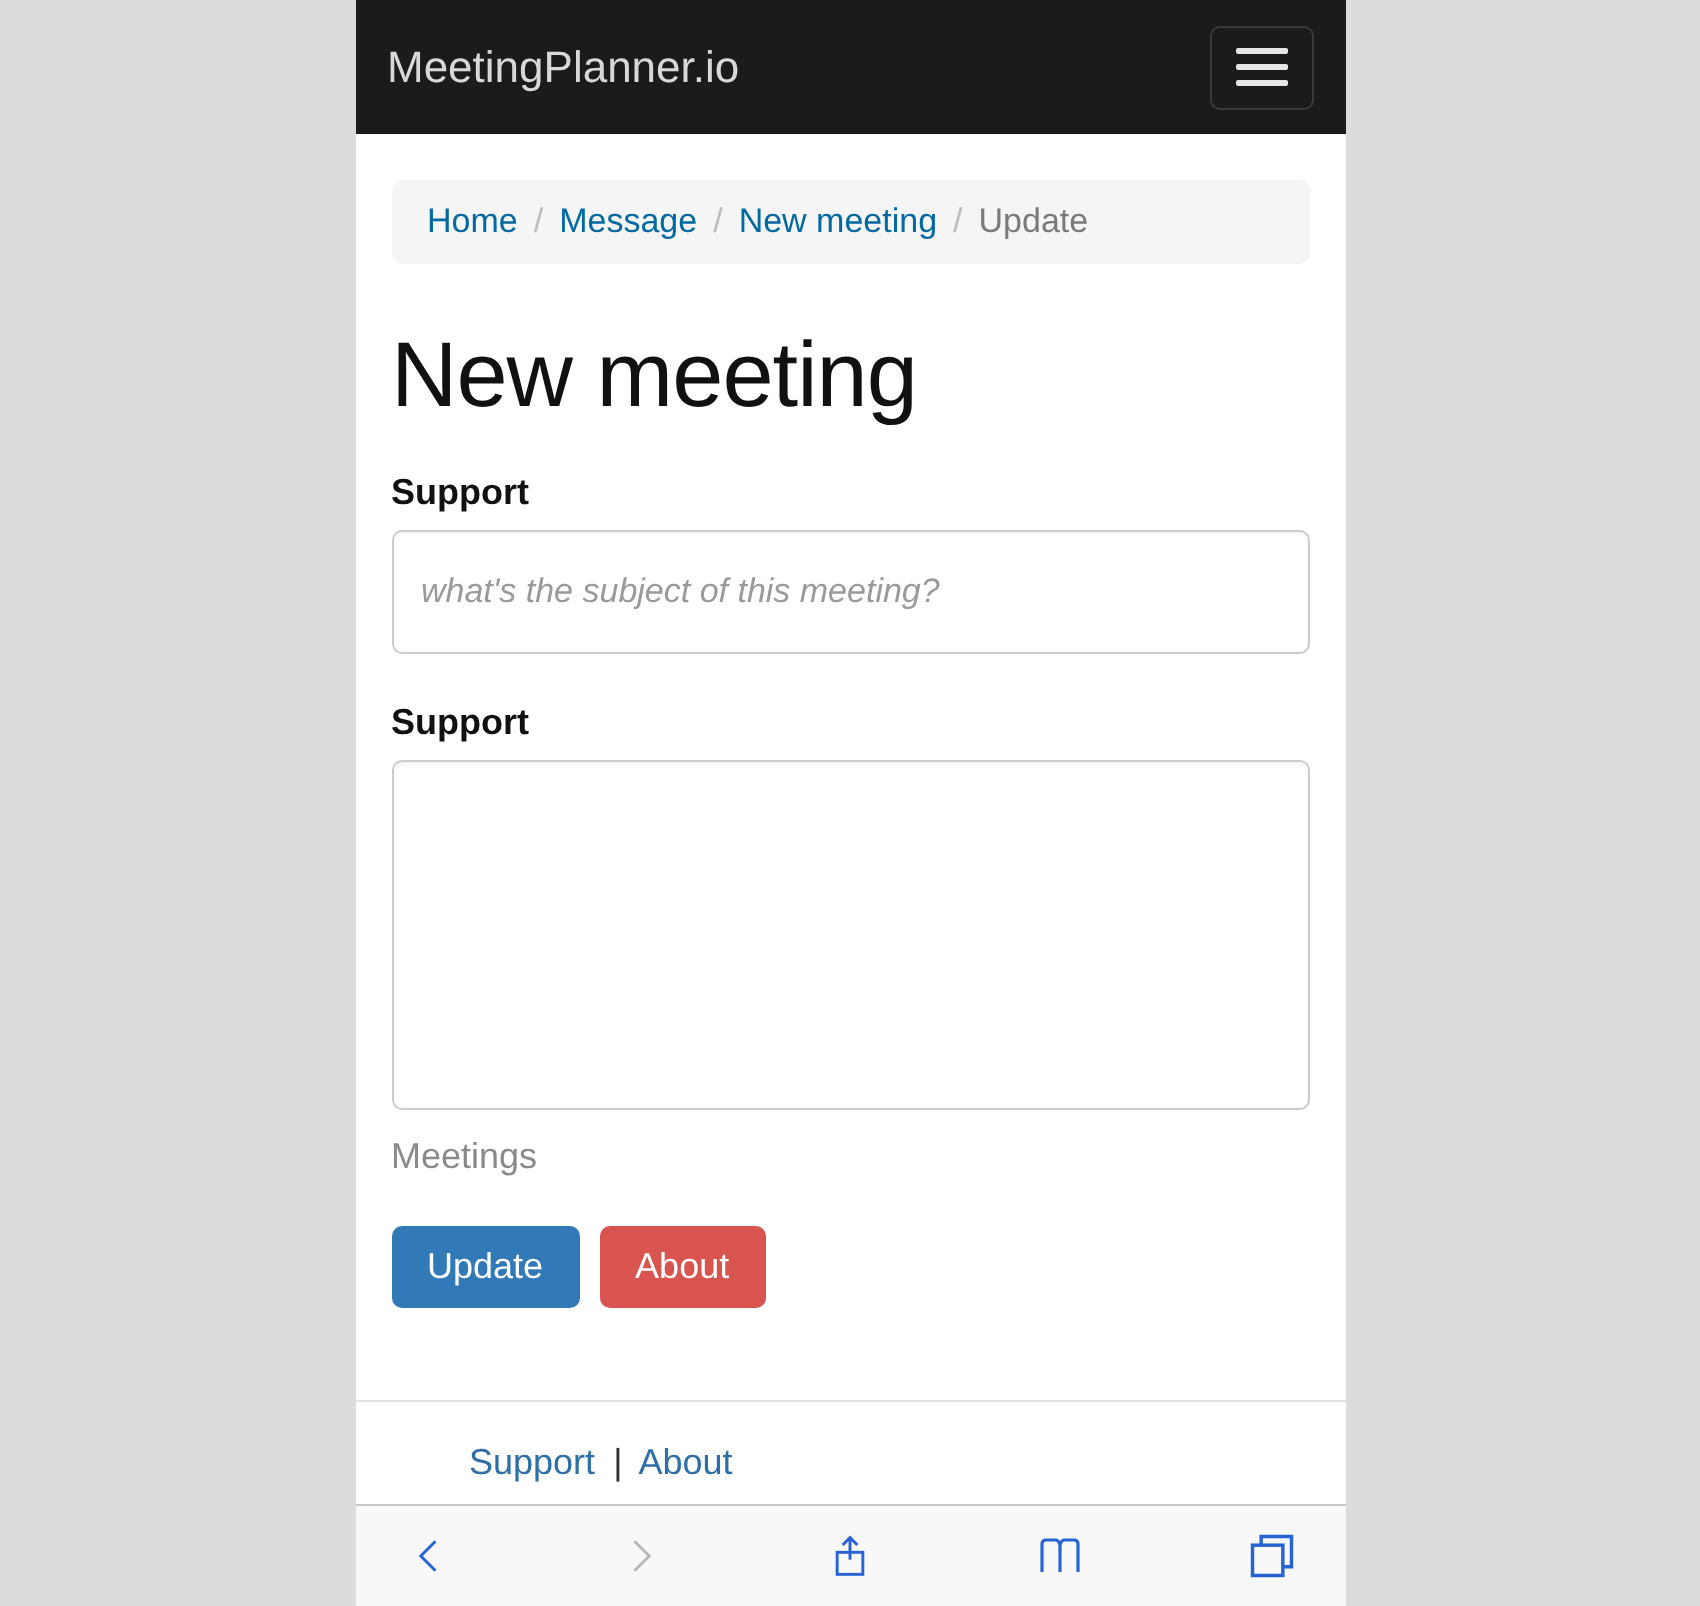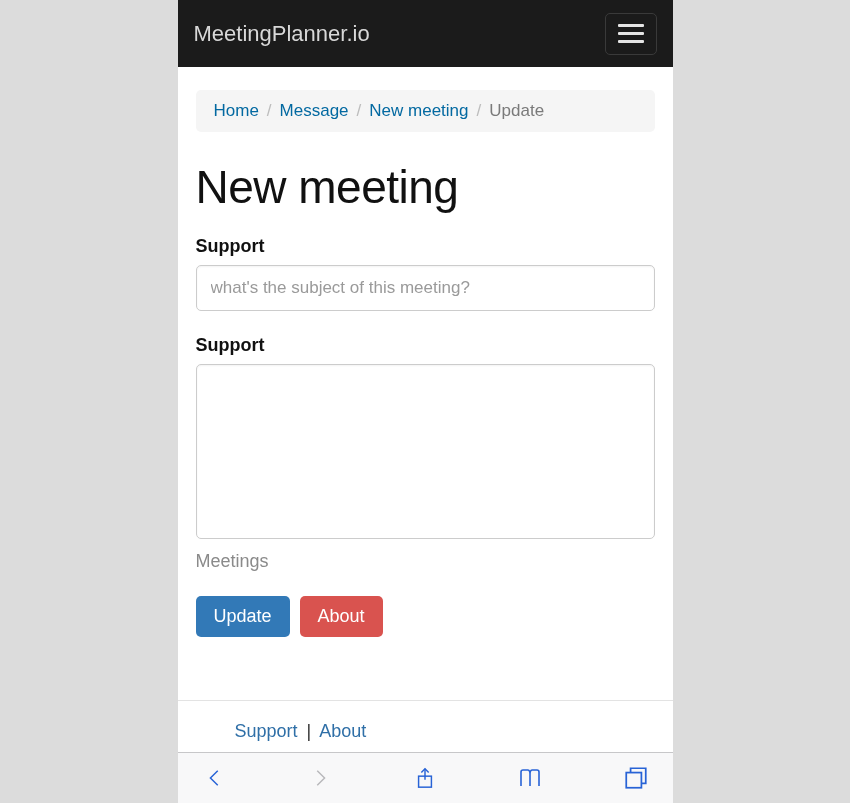--- a/index.html
+++ b/index.html
@@ -90,29 +90,30 @@
     }
     .form-label {
       font-size: 18px;
       font-weight: 700;
       color: #111;
       margin-bottom: 8px;
       display: block;
     }
     .form-input {
       width: 100%;
-      height: 46px;
+      height: 62px;
       border: 1px solid #ccc;
       border-radius: 5px;
       padding: 0 14px;
       font-size: 17px;
       color: #555;
       background: #fff;
       box-shadow: inset 0 1px 2px rgba(0,0,0,0.05);
       margin-bottom: 24px;
+      font-style: italic;
     }
     .form-input::placeholder {
       color: #9a9a9a;
     }
     .form-textarea {
       width: 100%;
       height: 175px;
       border: 1px solid #ccc;
       border-radius: 5px;
       padding: 10px 14px;

